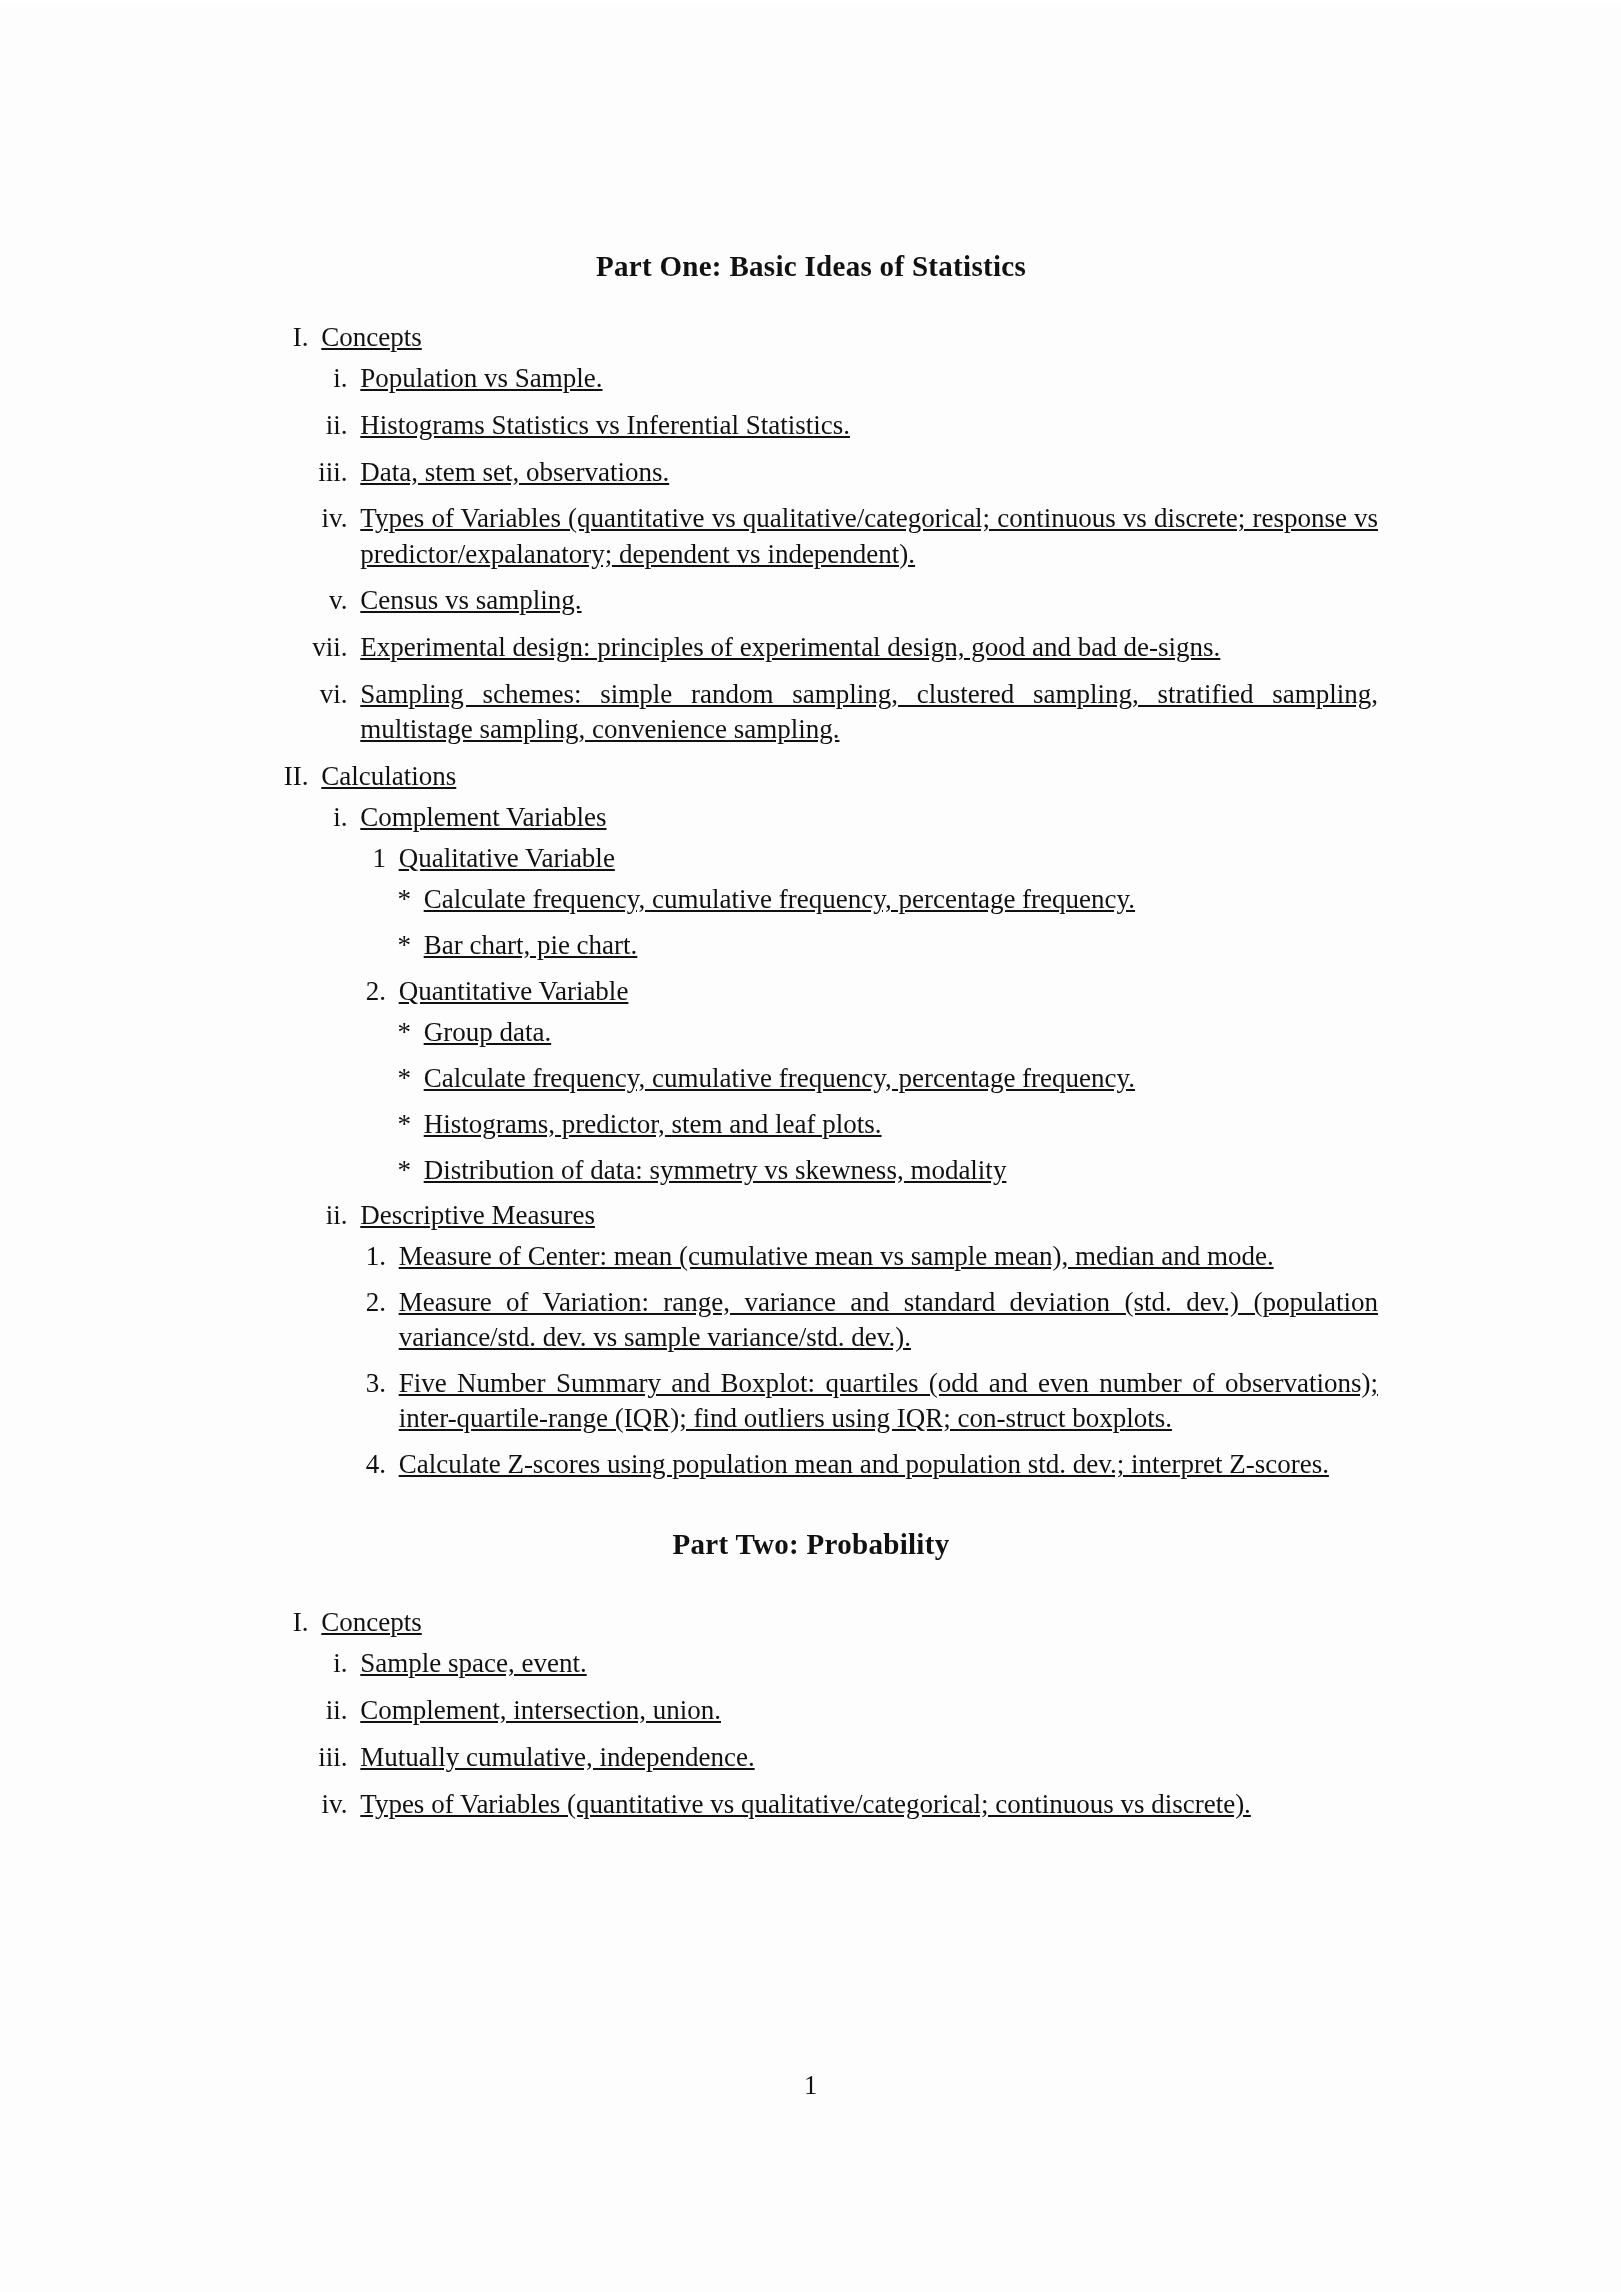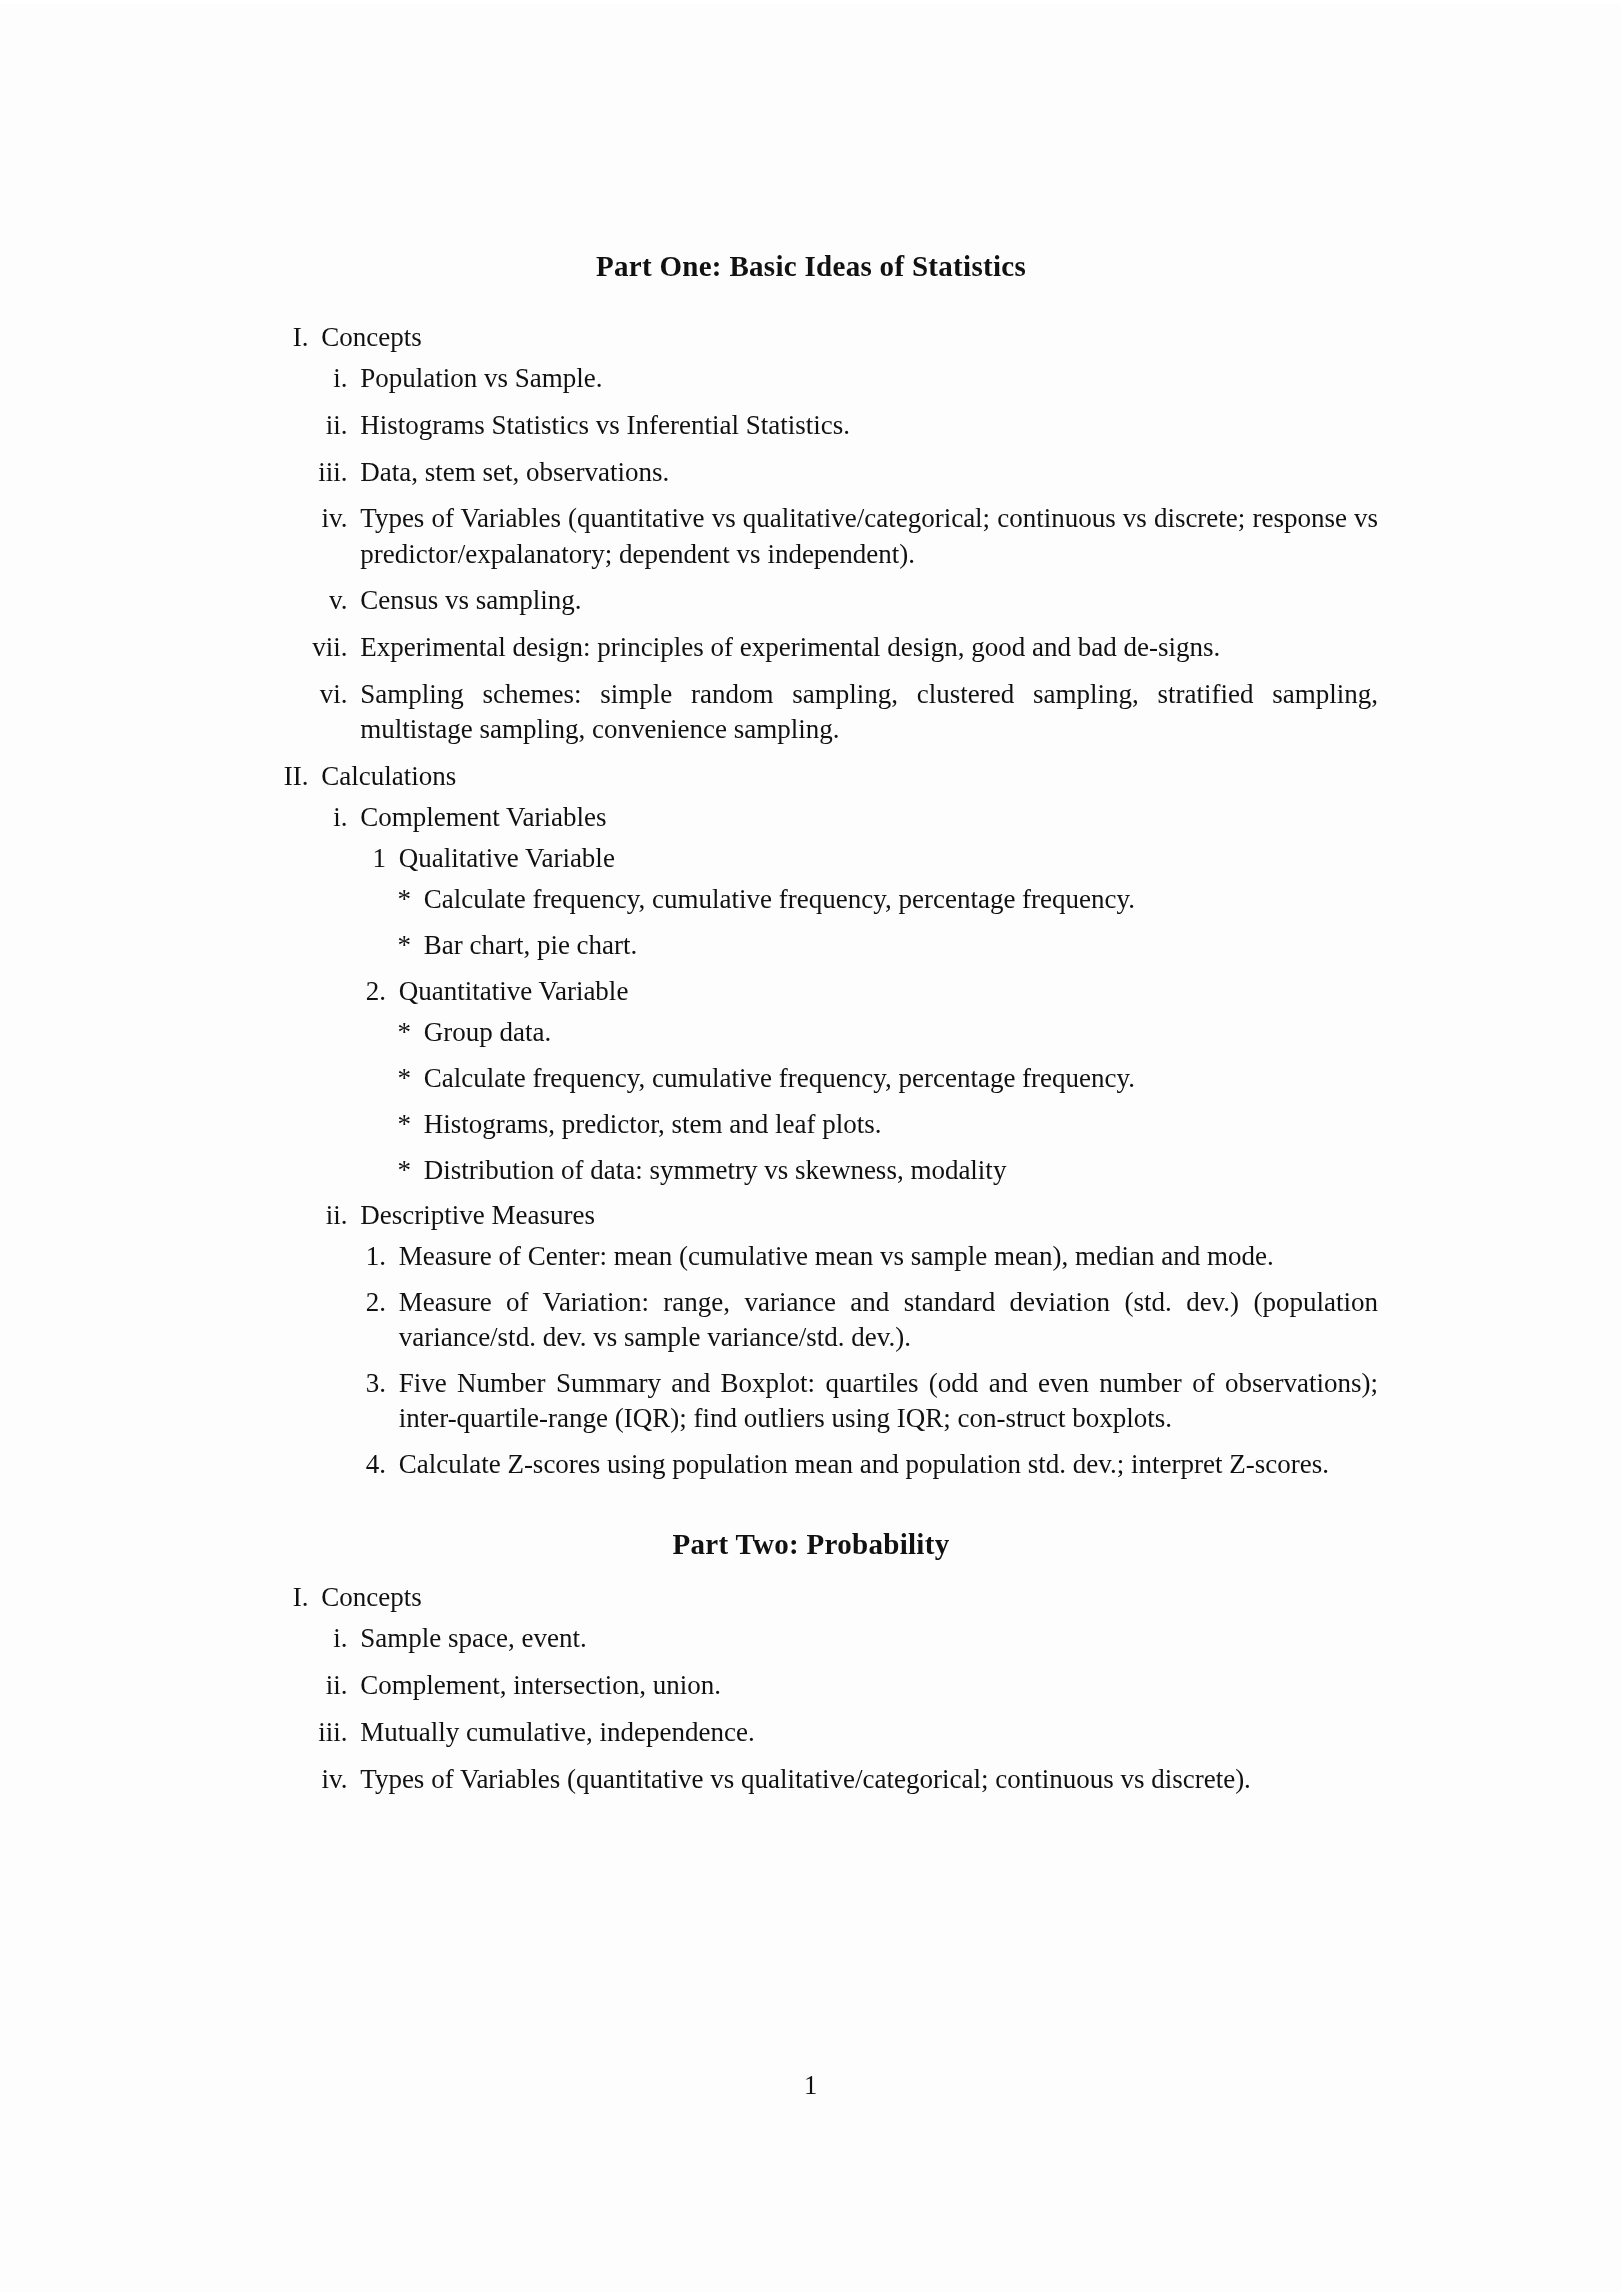--- a/index.html
+++ b/index.html
@@ -32,21 +32,21 @@
   .part-heading {
     text-align: center;
     font-weight: bold;
     font-size: 29px;
     letter-spacing: 0.3px;
     margin: 0 0 36px 0;
     line-height: 1.2;
   }
   .part-heading.second {
     margin-top: 45px;
-    margin-bottom: 18px;
+    margin-bottom: 43px;
   }
 
   
   .row {
     display: flex;
     align-items: flex-start;
     font-size: 27px;
     line-height: 1.30;
     margin-bottom: 12.7px;
   }
@@ -54,20 +54,21 @@
     flex: 0 0 auto;
     text-align: right;
     padding-right: 12.7px;
     white-space: pre;
   }
   .row .body {
     flex: 1 1 auto;
     text-align: justify;
     text-justify: inter-word;
     hyphens: manual;
+    text-decoration: underline;
   }
 
   
   .lvl1 { margin-left: 17.6px; margin-bottom: 5.9px; }
   .lvl1 > .marker { width: 47px; }
 
   
   .lvl2 { margin-left: 17.6px; margin-bottom: 11.8px; }
   .lvl2 > .marker { width: 86px; }
 

